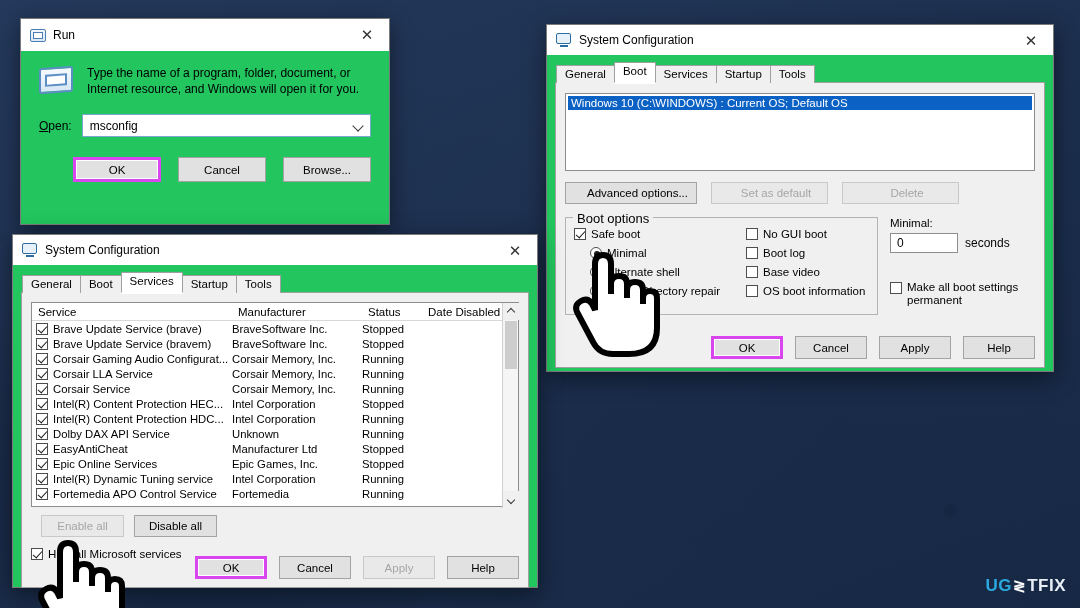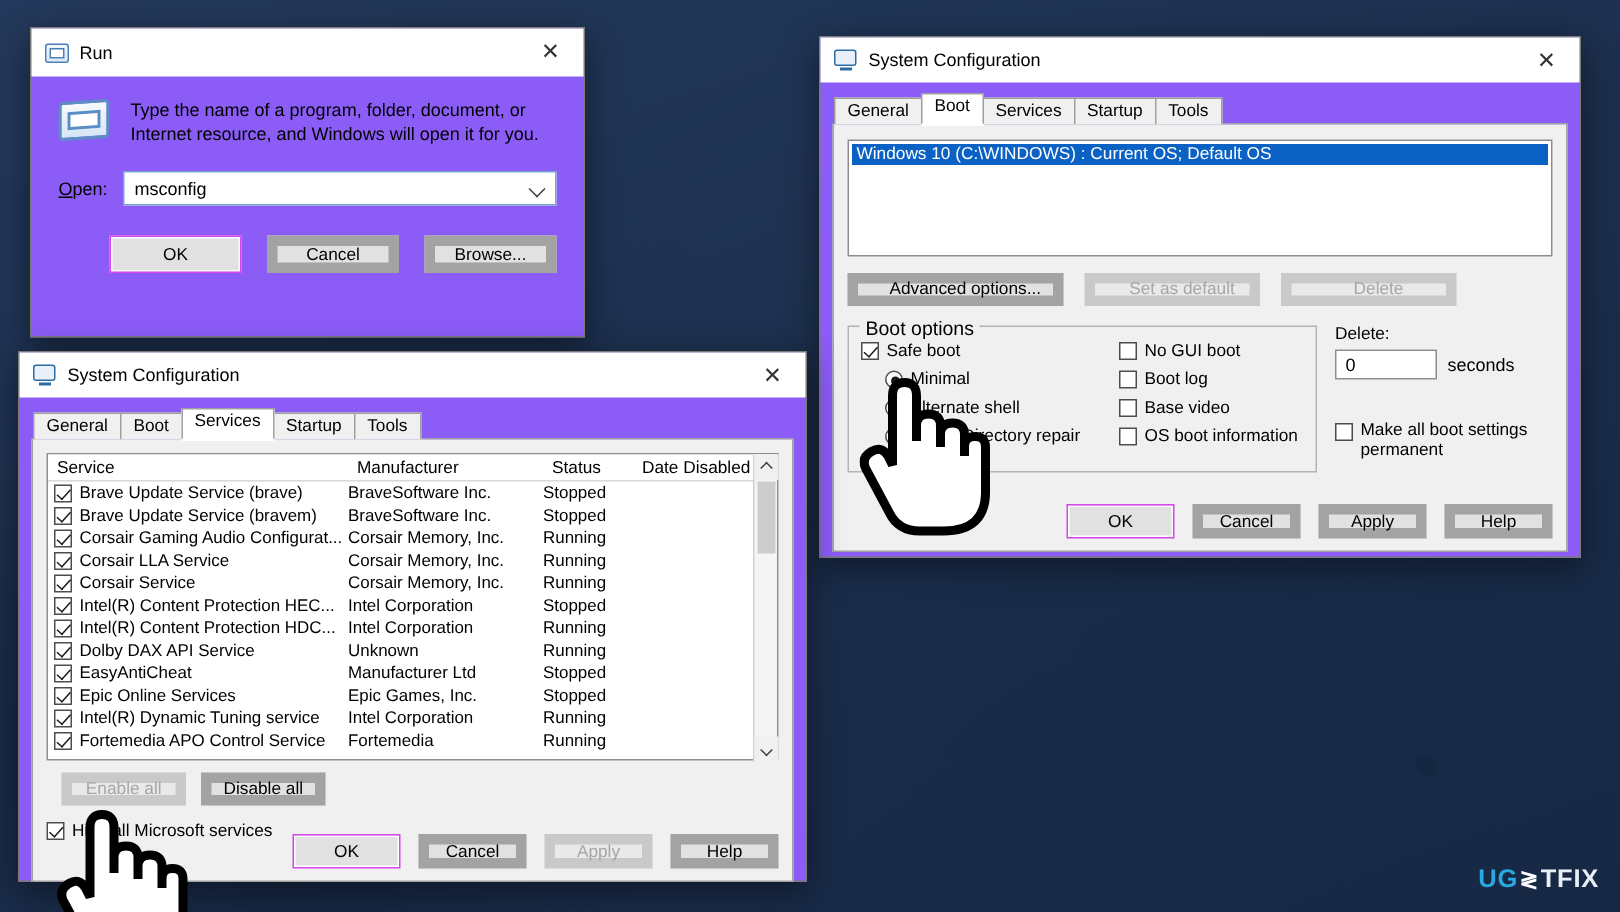--- a/index.html
+++ b/index.html
@@ -28,21 +28,21 @@
       radial-gradient(circle at 12% 22%, rgba(255,255,255,.035) 0 3px, transparent 4px),
       radial-gradient(circle at 34% 64%, rgba(0,0,0,.05) 0 5px, transparent 6px),
       radial-gradient(circle at 66% 36%, rgba(255,255,255,.03) 0 4px, transparent 5px),
       radial-gradient(circle at 88% 84%, rgba(0,0,0,.06) 0 6px, transparent 7px);
     opacity:.9;
   }
 
   
   .window {
     position:absolute;
-    background:#8b5cf6;
+    background:#22c55e;
     border:1px solid #7a7a7a;
     box-shadow:0 6px 22px rgba(0,0,0,.45);
   }
   .titlebar {
     height:30px;
     background:#ffffff;
     display:flex; align-items:center;
     padding-left:9px;
     position:relative;
     user-select:none;
@@ -108,27 +108,27 @@
     background:#f0f0f0;
     border:1px solid #a0a0a0;
     border-top:none;
   }
 
   
   .btn {
     height:23px;
     min-width:75px;
     background:#e1e1e1;
-    border:7px solid #a3a3a3;
+    border:1px solid #a3a3a3;
     font-size:11.5px;
     color:#000;
     display:inline-flex; align-items:center; justify-content:center;
     padding:0 8px;
   }
-  .btn.default { border:1px solid #d946ef; box-shadow:inset 0 0 0 1px #fff; background:#e1e1e1;margin-left:44px; }
+  .btn.default { border:3px solid #d946ef; box-shadow:inset 0 0 0 1px #fff; background:#e1e1e1;margin-left:44px; }
   .btn.disabled { color:#a6a6a6; border-color:#c9c9c9; background:#e9e9e9; }
 
   
   .cb {
     width:12px; height:12px; border:1px solid #4d4d4d; background:#fff;
     display:inline-block; position:relative; flex:0 0 auto;
   }
   .cb.checked::after {
     content:""; position:absolute; left:3px; top:0px;
     width:4px; height:8px; border:solid #1a1a1a; border-width:0 1.6px 1.6px 0;
@@ -368,21 +368,21 @@
               </div>
               <div class="cbrow">
                 <span class="cb"></span>
                 <span>OS boot information</span>
               </div>
             </div>
           </div>
         </div>
 
         <div id="boot-right">
-          <div id="boot-timeout-lbl">Delete:</div>
+          <div id="boot-timeout-lbl">Minimal:</div>
           <div id="boot-timeout-row">
             <div class="tinput" id="boot-timeout-input">0</div>
             <span>seconds</span>
           </div>
           <div id="boot-permanent">
             <span class="cb" style="margin-top:1px"></span>
             <span>Make all boot settings permanent</span>
           </div>
         </div>
       </div>

